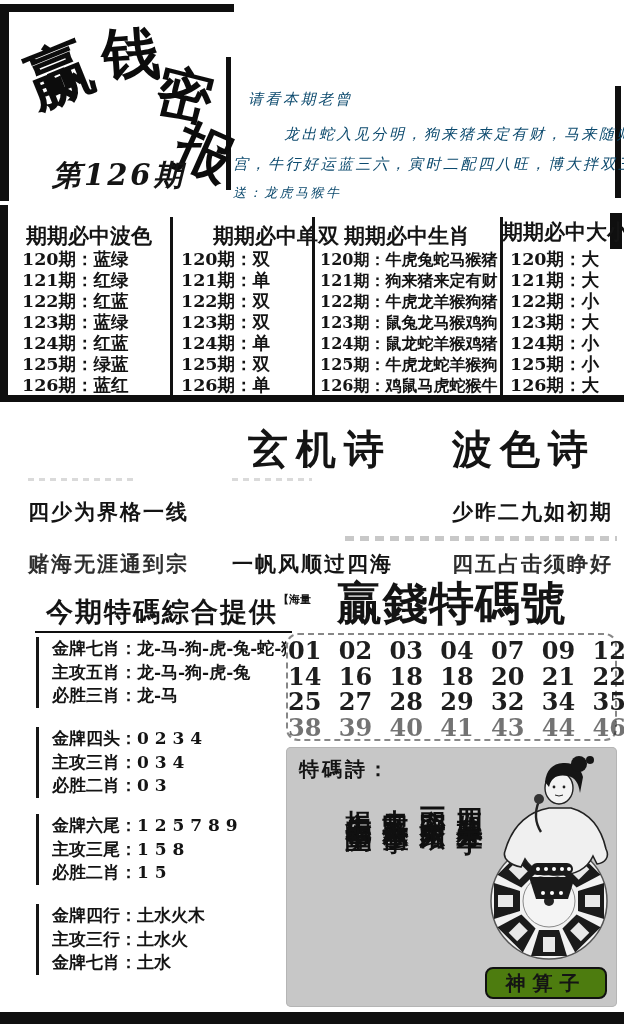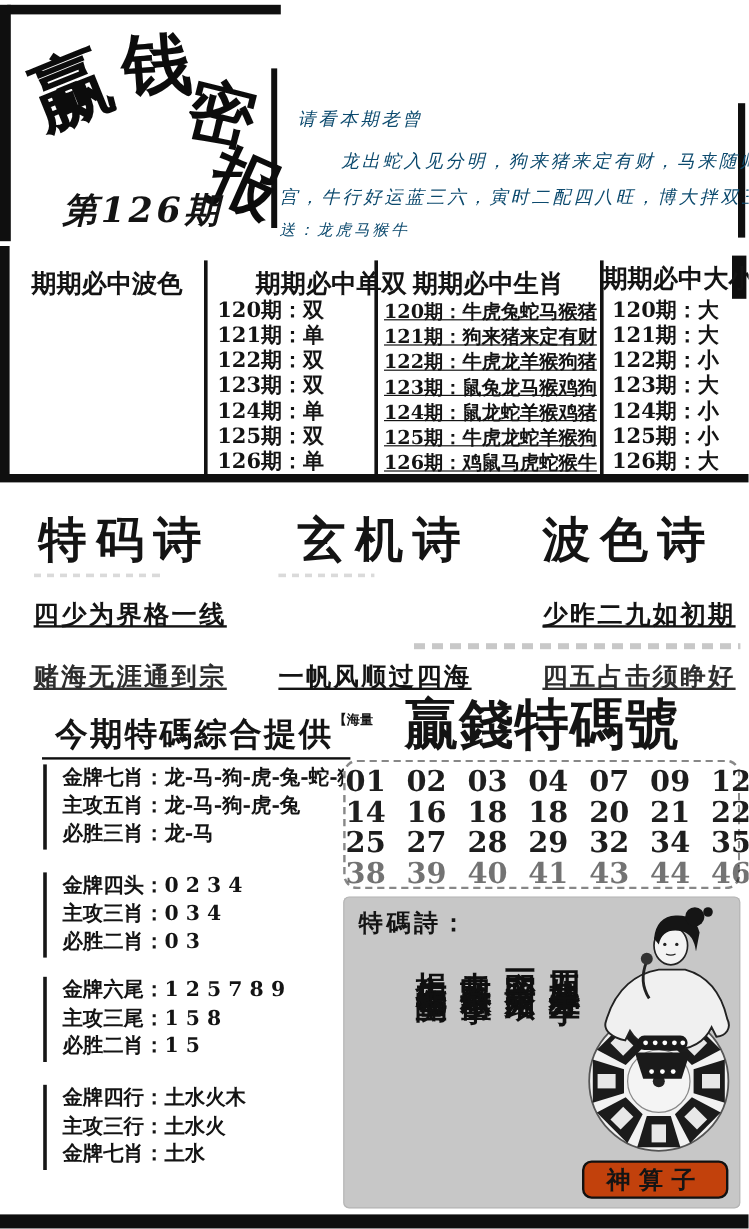--- a/index.html
+++ b/index.html
@@ -12,38 +12,38 @@
   .issue{font:700 italic 29px "DejaVu Serif",serif;letter-spacing:3px;}
   
   .intro{font:italic 15px/1 "DejaVu Serif",serif;letter-spacing:2.5px;color:#0c4a6e;white-space:nowrap;}
   
   .thead{font:700 21px "DejaVu Serif",serif;text-align:center;white-space:nowrap;}
   .trow{font:700 17.5px/21px "DejaVu Serif",serif;white-space:nowrap;}
   .trow-sm{font:700 16px/21px "DejaVu Serif",serif;white-space:nowrap;}
   .vline{background:#121212;width:3px;}
   
   .ptitle{font:700 40px "DejaVu Serif",serif;letter-spacing:8px;white-space:nowrap;}
-  .pline{font:700 21px "DejaVu Serif",serif;letter-spacing:2px;white-space:nowrap;text-decoration:underline;}
+  .pline{font:700 21px "DejaVu Serif",serif;letter-spacing:2px;white-space:nowrap;}
   .artifact{background:repeating-linear-gradient(90deg,#9b9b9b 0 9px,transparent 9px 15px);opacity:.55;height:5px;}
   .artifact2{background:repeating-linear-gradient(90deg,#b5b5b5 0 6px,transparent 6px 11px);opacity:.5;height:3px;}
   
   .stitle{font:700 27px "DejaVu Serif",serif;letter-spacing:2px;white-space:nowrap;}
   .snote{font:700 11px "DejaVu Serif",serif;vertical-align:18px;letter-spacing:0;}
   .group{border-left:3px solid #161616;padding-left:13px;}
   .grow{font:700 17px/23.5px "DejaVu Serif",serif;white-space:nowrap;}
   
   .sp-title{font:900 45px "DejaVu Serif",serif;letter-spacing:1px;text-align:center;white-space:nowrap;transform:scaleY(1.02);}
   .numbox{border:2px dashed #878787;border-radius:12px;box-sizing:border-box;padding-top:3px;background:#fff;}
   .num-row{font:700 24px/25.5px "DejaVu Serif",serif;text-align:center;word-spacing:9px;color:#1e1e1e;white-space:nowrap;}
   .num-row.faded{opacity:.62;}
   .graybox{background:#c7c7c7;border-radius:5px;box-shadow:0 0 0 1px #b5b5b5 inset;}
   .gp-title{font:700 20px "DejaVu Serif",serif;letter-spacing:3px;white-space:nowrap;}
   .vpoem{writing-mode:vertical-rl;}
   .vcol{font:700 26px/34px "DejaVu Serif",serif;letter-spacing:3px;margin:0 3px;color:#101010;}
-  .figlabel{background:#c2410c;border:2px solid #111;border-radius:8px;
+  .figlabel{background:#4d7c0f;border:2px solid #111;border-radius:8px;
             font:700 20px/28px "DejaVu Serif",serif;letter-spacing:7px;text-align:center;}
 </style>
 </head>
 <body>
 
 <div class="page">
 
   <div class="ab bar" style="left:6px;top:4px;width:228px;height:8px;"></div>
   <div class="ab bar" style="left:0;top:4px;width:9px;height:197px;"></div>
   <div class="ab bar" style="left:226px;top:57px;width:5px;height:133px;"></div>
@@ -65,52 +65,60 @@
   <div class="ab vline" style="left:312px;top:217px;height:178px;"></div>
   <div class="ab vline" style="left:500px;top:217px;height:178px;"></div>
   <div class="ab bar" style="left:610px;top:213px;width:12px;height:36px;"></div>
   <div class="ab bar" style="left:0;top:395px;width:624px;height:7px;"></div>
 
   <div class="ab thead" style="left:10px;top:222px;width:158px;">期期必中波色</div>
   <div class="ab thead" style="left:173px;top:222px;width:136px;padding-left:35px;">期期必中单双</div>
   <div class="ab thead" style="left:316px;top:222px;width:182px;">期期必中生肖</div>
   <div class="ab thead" style="left:502px;top:218px;width:118px;font-size:21px;">期期必中大小</div>
 
+  <div class="ab" style="left:22px;top:249px;">
+    <div class="trow">120期：蓝绿</div>
+    <div class="trow">121期：红绿</div>
+    <div class="trow">122期：红蓝</div>
+    <div class="trow">123期：蓝绿</div>
+    <div class="trow">124期：红蓝</div>
+    <div class="trow">125期：绿蓝</div>
+    <div class="trow">126期：蓝红</div>
+  </div>
 
   <div class="ab" style="left:181px;top:249px;">
     <div class="trow">120期：双</div>
     <div class="trow">121期：单</div>
     <div class="trow">122期：双</div>
     <div class="trow">123期：双</div>
     <div class="trow">124期：单</div>
     <div class="trow">125期：双</div>
     <div class="trow">126期：单</div>
   </div>
 
-  <div class="ab" style="left:320px;top:249px;text-decoration:underline;">
+  <div class="ab" style="left:320px;top:249px;">
     <div class="trow-sm">120期：牛虎兔蛇马猴猪</div>
     <div class="trow-sm">121期：狗来猪来定有财</div>
     <div class="trow-sm">122期：牛虎龙羊猴狗猪</div>
     <div class="trow-sm">123期：鼠兔龙马猴鸡狗</div>
     <div class="trow-sm">124期：鼠龙蛇羊猴鸡猪</div>
     <div class="trow-sm">125期：牛虎龙蛇羊猴狗</div>
     <div class="trow-sm">126期：鸡鼠马虎蛇猴牛</div>
   </div>
 
   <div class="ab" style="left:510px;top:249px;">
     <div class="trow">120期：大</div>
     <div class="trow">121期：大</div>
     <div class="trow">122期：小</div>
     <div class="trow">123期：大</div>
     <div class="trow">124期：小</div>
     <div class="trow">125期：小</div>
     <div class="trow">126期：大</div>
   </div>
 
-  <div class="ab ptitle" style="left:32px;top:422px;">特码诗</div>
   <div class="ab ptitle" style="left:248px;top:422px;">玄机诗</div>
   <div class="ab ptitle" style="left:452px;top:422px;">波色诗</div>
 
   <div class="ab artifact2" style="left:28px;top:478px;width:110px;"></div>
   <div class="ab artifact2" style="left:232px;top:478px;width:80px;"></div>
 
   <div class="ab pline" style="left:28px;top:498px;">四少为界格一线</div>
   <div class="ab pline" style="left:28px;top:550px;color:#2e2e2e;">赌海无涯通到宗</div>
   <div class="ab pline" style="left:232px;top:550px;">一帆风顺过四海</div>
   <div class="ab pline" style="left:452px;top:498px;">少昨二九如初期</div>

